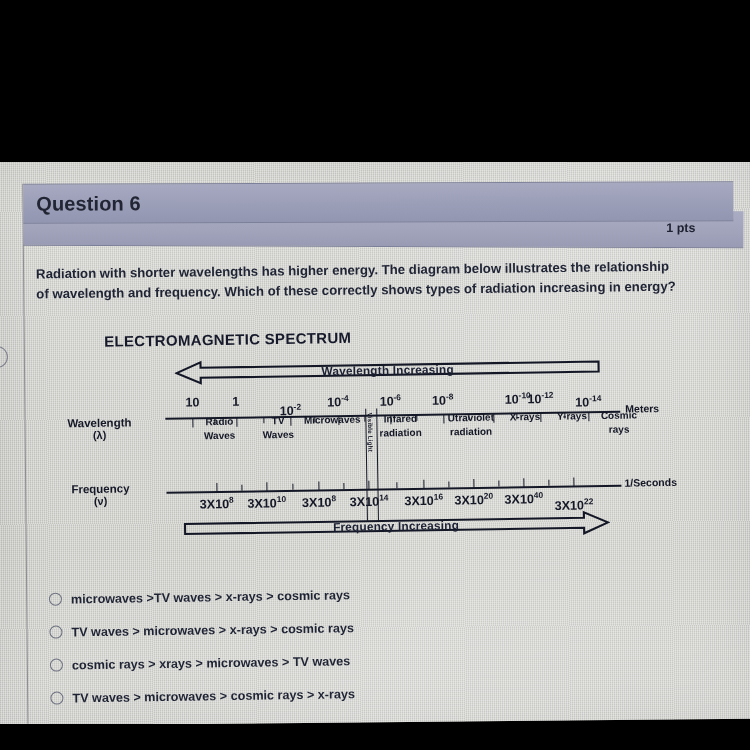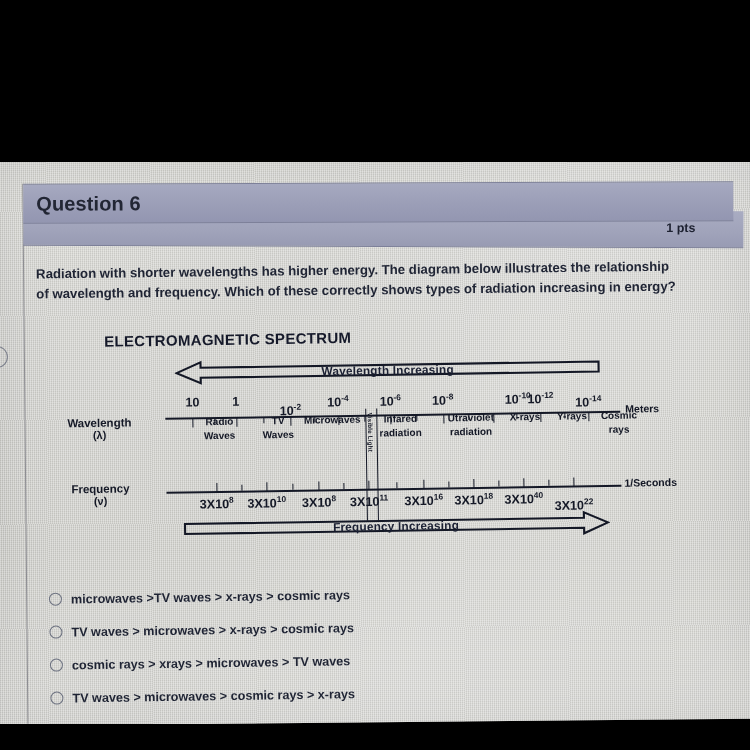--- a/index.html
+++ b/index.html
@@ -319,23 +319,23 @@
               <div class="tick major" style="left: 67.5%; top: 0px;"></div>
               <div class="tick minor" style="left: 73%; top: 2px;"></div>
               <div class="tick major" style="left: 78.5%; top: 0px;"></div>
               <div class="tick minor" style="left: 84%; top: 2px;"></div>
               <div class="tick major" style="left: 89.5%; top: 0px;"></div>
             </div>
           <div id="fq-labels">
               <div class="sc-label" style="left: 11%; top: 12px;">3X10<sup>8</sup></div>
               <div class="sc-label" style="left: 22%; top: 12px;">3X10<sup>10</sup></div>
               <div class="sc-label" style="left: 33.5%; top: 12px;">3X10<sup>8</sup></div>
-              <div class="sc-label" style="left: 44.5%; top: 12px;">3X10<sup>11</sup></div>
+              <div class="sc-label" style="left: 44.5%; top: 12px;">3X10<sup>14</sup></div>
               <div class="sc-label" style="left: 56.5%; top: 12px;">3X10<sup>16</sup></div>
-              <div class="sc-label" style="left: 67.5%; top: 12px;">3X10<sup>18</sup></div>
+              <div class="sc-label" style="left: 67.5%; top: 12px;">3X10<sup>20</sup></div>
               <div class="sc-label" style="left: 78.5%; top: 12px;">3X10<sup>40</sup></div>
               <div class="sc-label" style="left: 89.5%; top: 12px; margin-top: 7px;">3X10<sup>22</sup></div>
             </div>
           <div class="unit" style="left:458px; top:0px;">1/Seconds</div>
         </div>
 
         <div class="side-label" style="left:-45px; top:150px; width:78px;">
           <span>Frequency</span>
           <span class="sym">(ν)</span>
         </div>

